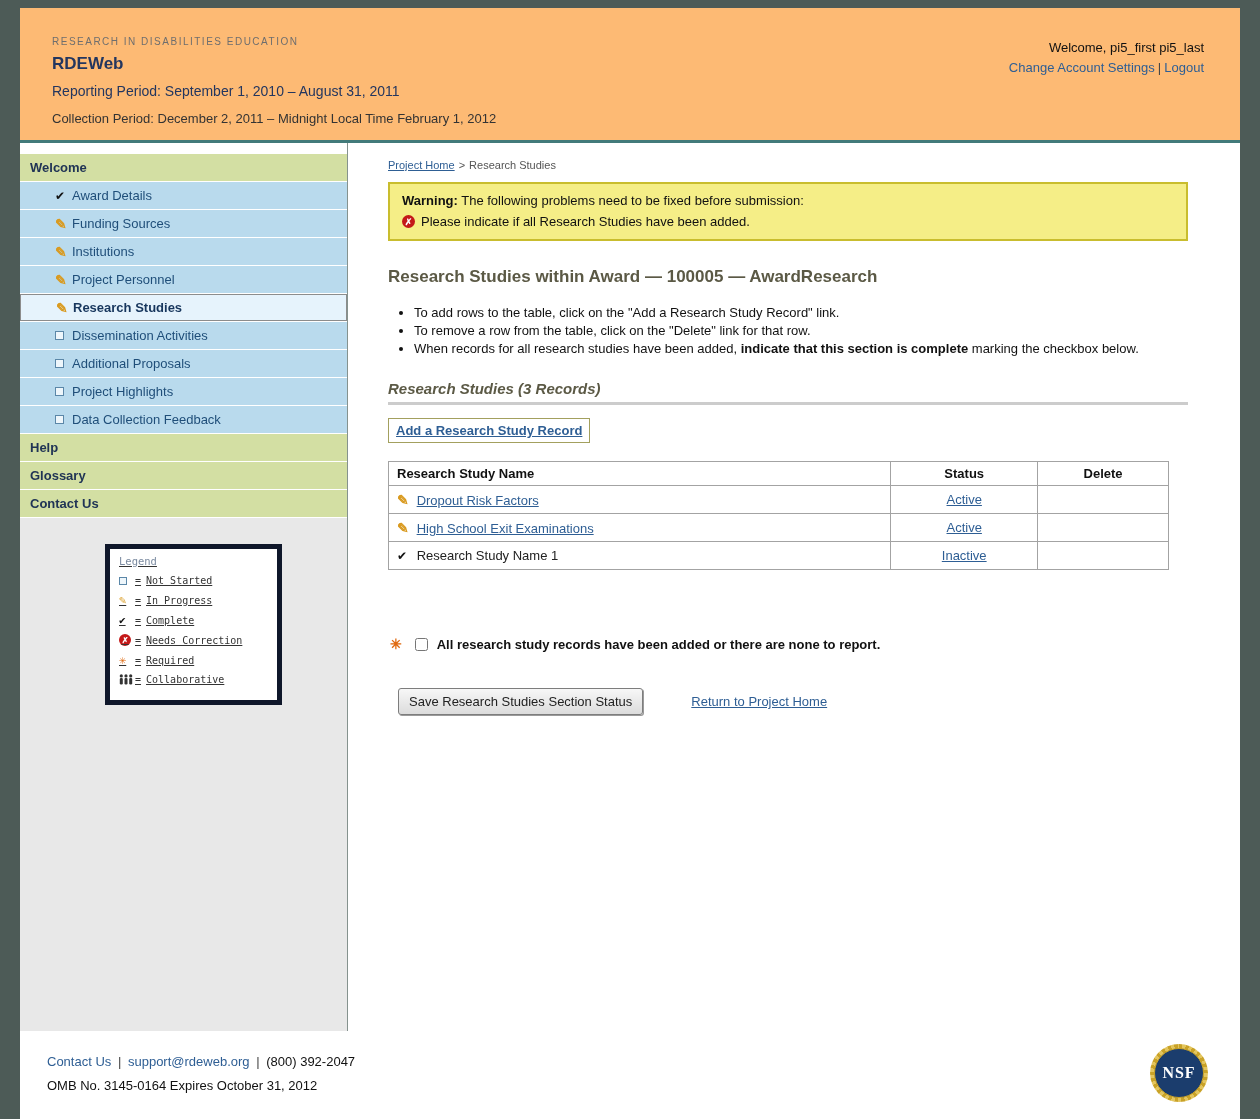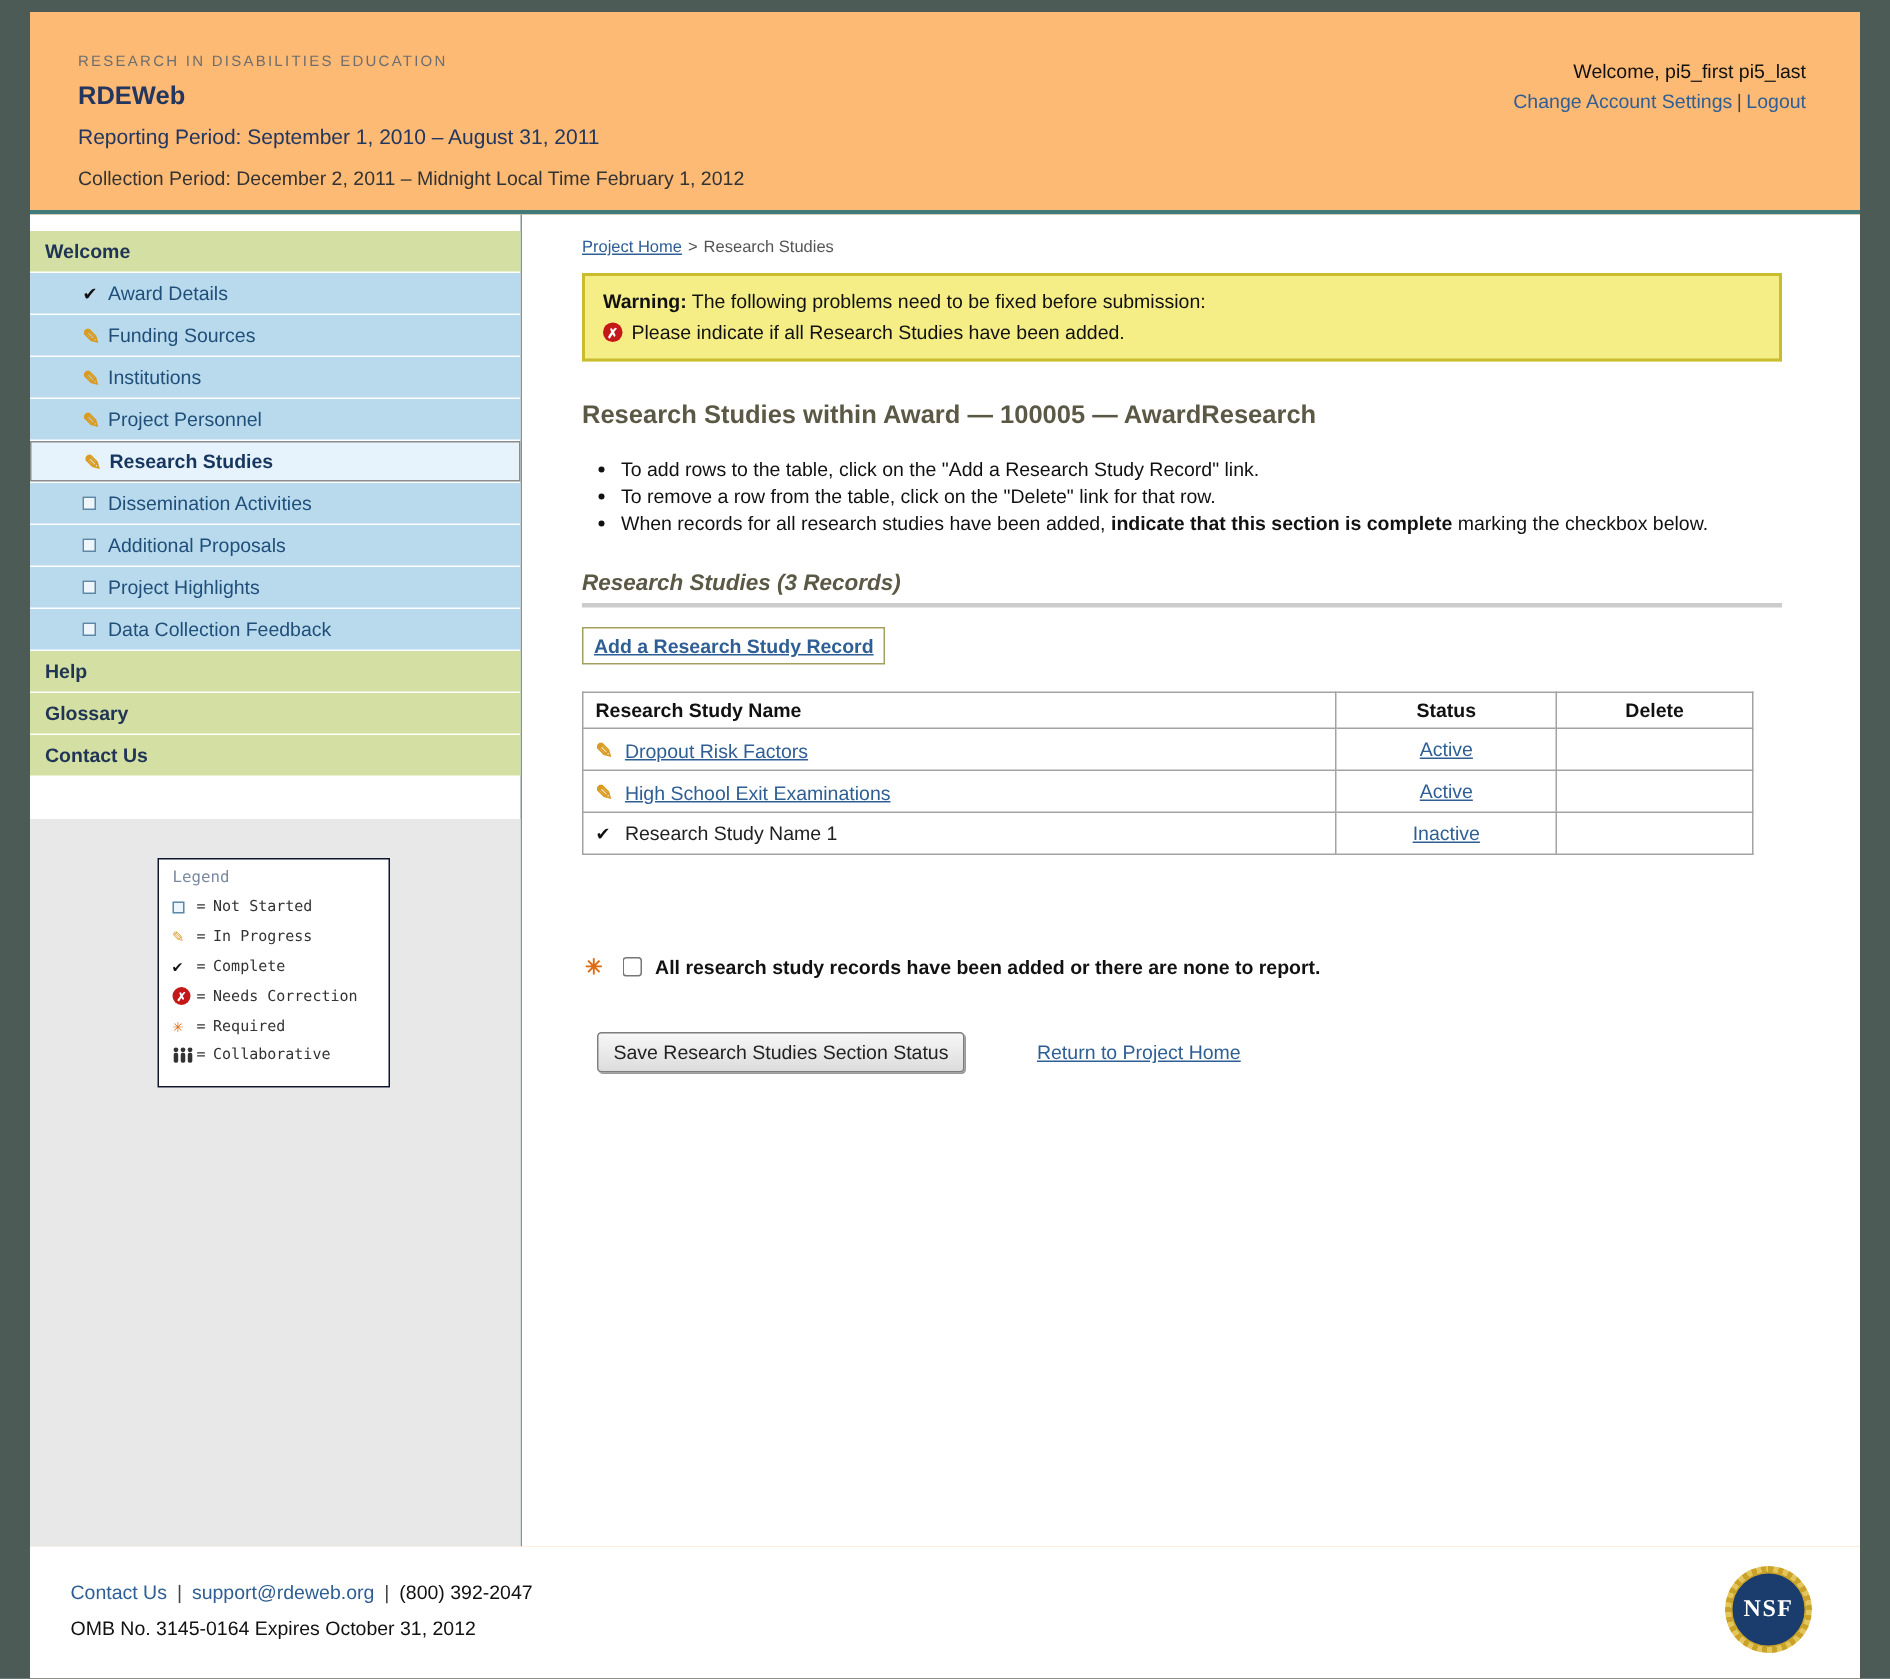--- a/index.html
+++ b/index.html
@@ -16,39 +16,39 @@
   .collection-period { font-size:13px; color:#333; margin-top:12px; }
   .header-right { text-align:right; font-size:13px; padding-top:4px; }
   .welcome-text { color:#111; }
   .account-links { margin-top:5px; }
   .account-links a { color:#2e5e94; text-decoration:none; cursor:pointer; }
   .pipe { color:#444; margin:0 3px; }
   .teal-rule { height:3px; background:#427a7a; }
 
   
   .content { display:flex; min-height:888px; align-items:stretch; }
-  .sidebar { width:328px; min-width:328px; display:flex; flex-direction:column; border-right:1px solid #85928e; background:#fff;gap:28px; }
+  .sidebar { width:328px; min-width:328px; display:flex; flex-direction:column; border-right:1px solid #85928e; background:#fff; }
   .main { flex:1; padding:16px 52px 0 40px; font-size:13px; color:#222; background:#fff; }
 
   
   .nav { padding-top:11px; }
   .nav-item { display:flex; align-items:center; height:27px; margin-bottom:1px; font-size:13px; cursor:pointer; }
   .nav-item.green { background:#d3dfa3; font-weight:bold; color:#203455; padding-left:10px; }
   .nav-item.blue  { background:#b9daed; color:#1f4e79; }
   .nav-item.lvl1  { padding-left:17px; color:#27425f; }
   .nav-item.lvl2  { padding-left:35px; }
   .nav-item.selected { background:#e6f3fc; border:1px solid #8c8c8c; font-weight:bold; color:#17365d; }
   .nav-icon { width:17px; min-width:17px; display:inline-flex; align-items:center; justify-content:flex-start; }
   .glyph-check::before { content:"✔"; color:#111; font-size:12px; }
   .glyph-pencil::before { content:"✎"; color:#d99a1f; font-size:14px; font-weight:bold; }
   .square-glyph { width:9px; height:9px; border:1px solid #5b87a8; background:#eef6fb; display:inline-block; }
 
   
   .sidebar-rest { flex:1; background:#e8e8e8; padding:26px 0 0 85px; }
-  .legend { width:155px; background:#fff; border:1px solid #0f172a; padding:6px 8px 8px 9px; font-family:"DejaVu Sans Mono", monospace; font-size:10px; color:#333; }
+  .legend { width:177px; background:#fff; border:5px solid #0f172a; padding:6px 8px 8px 9px; font-family:"DejaVu Sans Mono", monospace; font-size:10px; color:#333;text-decoration:underline; }
   .legend-title { color:#7a8aa0; margin-bottom:8px; font-size:10.5px; }
   .legend-row { display:flex; align-items:center; margin-bottom:7px; }
   .legend-icon { width:16px; min-width:16px; display:inline-flex; align-items:center; }
   .legend-eq { margin-right:5px; }
   .legend .glyph-check::before { font-size:11px; }
   .legend .glyph-pencil::before { font-size:12px; }
   .legend .square-glyph { width:8px; height:8px; }
   .glyph-asterisk::before { content:"✳"; color:#e06a10; font-size:12px; font-weight:bold; }
   .error-glyph { width:12px; height:12px; border-radius:50%; background:#c41818; color:#fff; font-size:8px; font-weight:bold;
                  display:inline-flex; align-items:center; justify-content:center; font-family:"Liberation Sans", sans-serif; }

